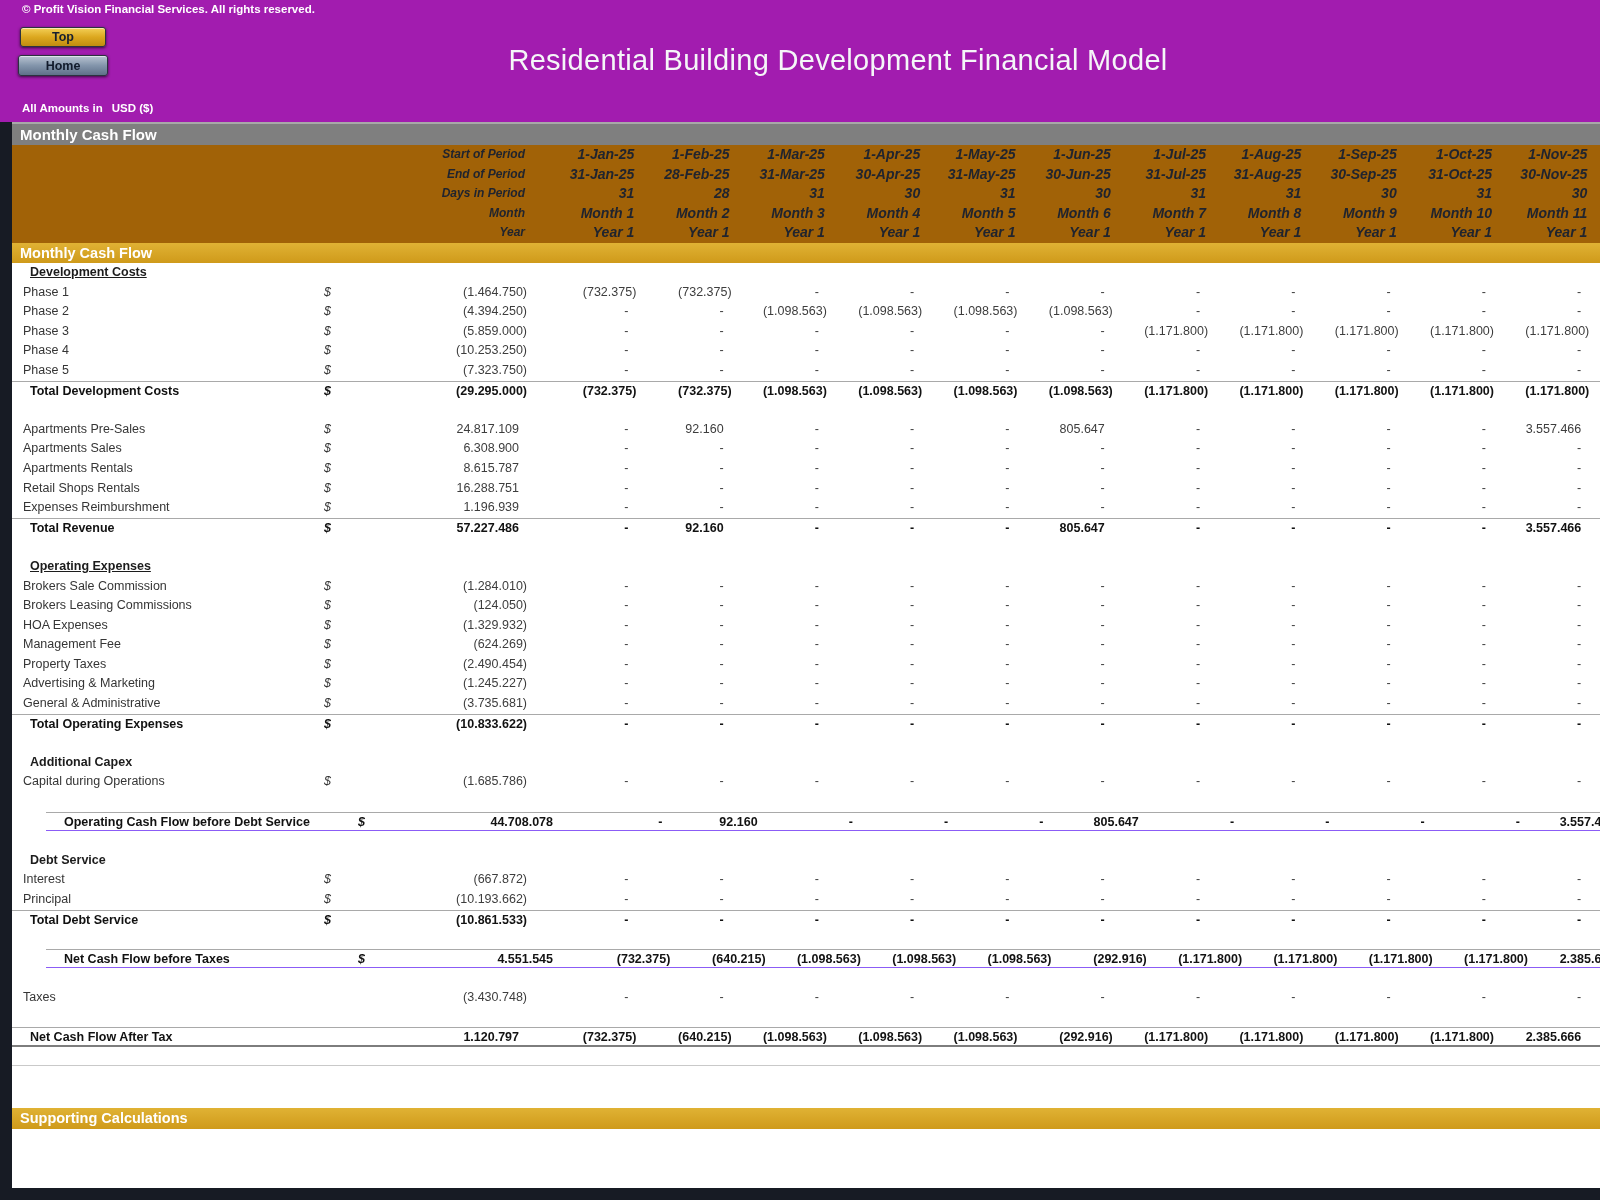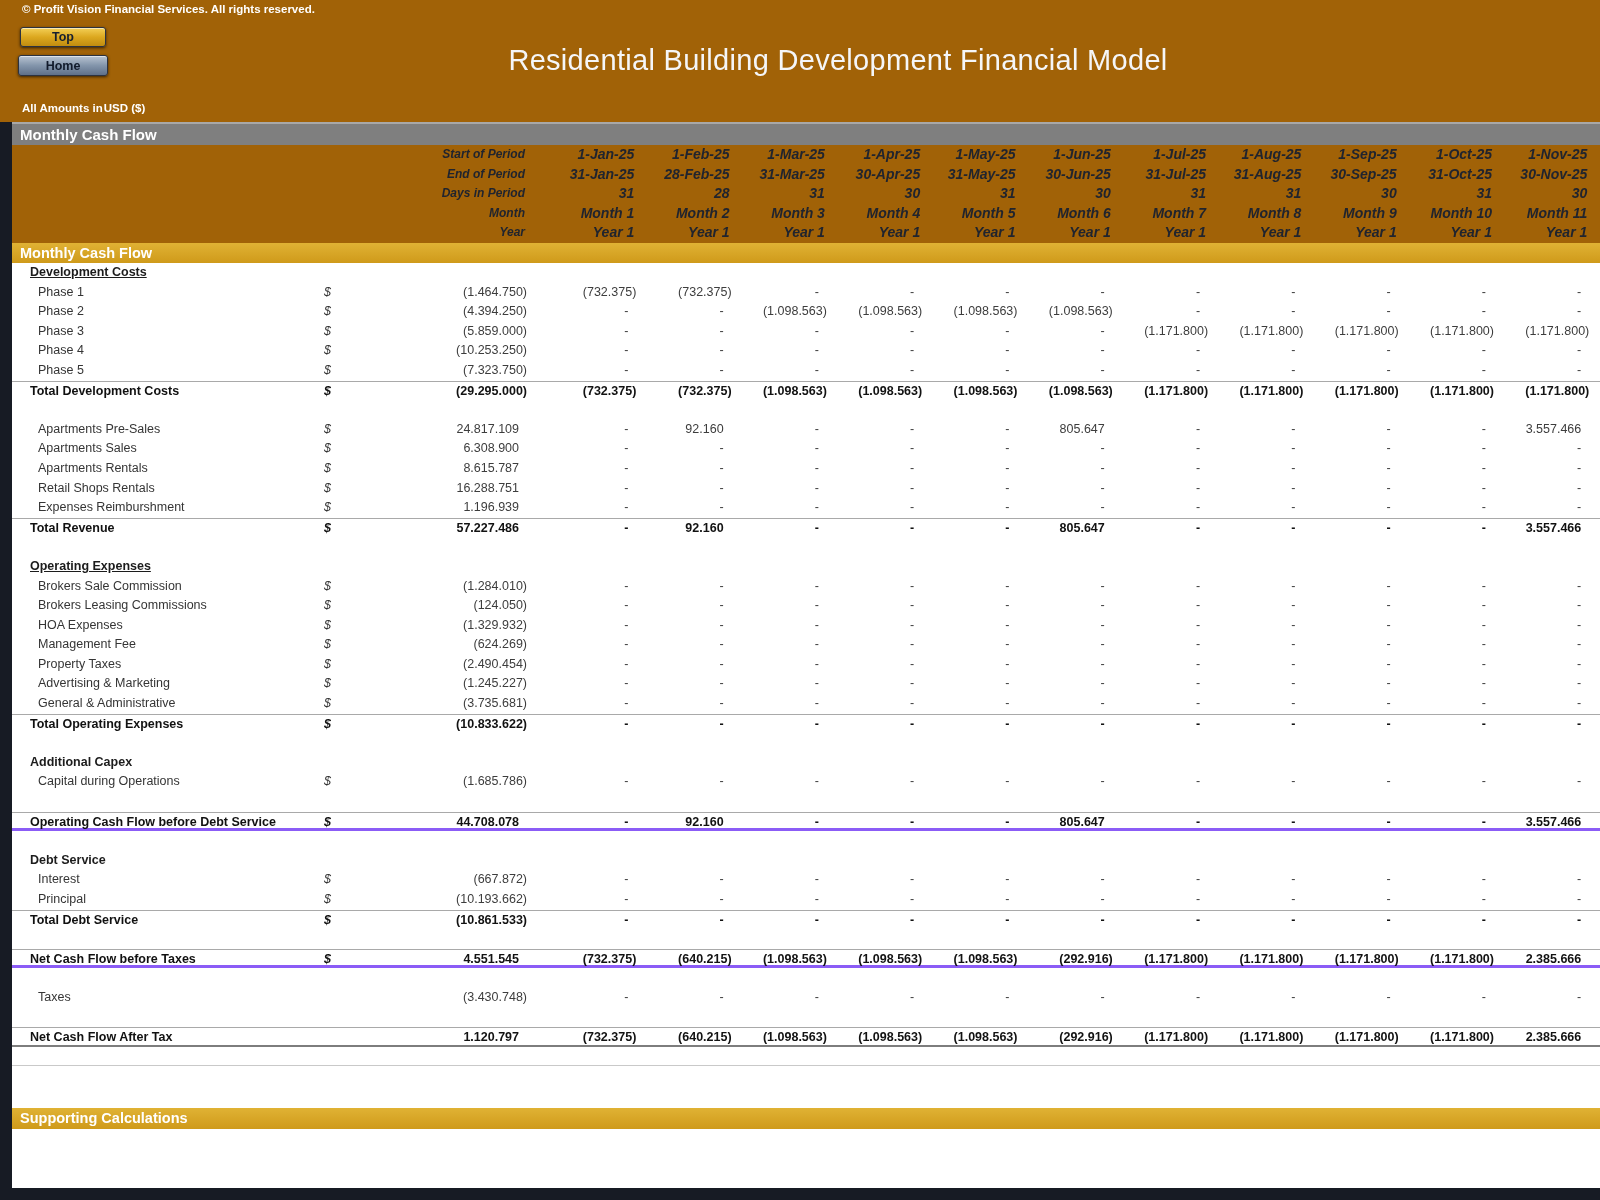--- a/index.html
+++ b/index.html
@@ -1,65 +1,65 @@
 <!DOCTYPE html>
 <html><head>
 <meta charset="utf-8">
 <style>
   * { margin:0; padding:0; box-sizing:border-box; }
   html,body { width:1600px; height:1200px; }
   body { position:relative; background:#171b24; font-family:"Liberation Sans", sans-serif; overflow:hidden; }
 
   
-  .topbar { position:absolute; left:0; top:0; width:1600px; height:122px; background:#a16207;padding-left:24px; }
+  .topbar { position:absolute; left:0; top:0; width:1600px; height:122px; background:#a21caf;padding-left:24px; }
   .copyright { position:absolute; left:22px; top:3px; color:#ffffff; font-size:11.5px; font-weight:bold; }
   .btn { position:absolute; border:1px solid #2c3240; border-radius:3px; text-align:center;
          font-weight:bold; font-size:12.5px; color:#17202f; cursor:pointer;
          box-shadow:0 1px 3px rgba(0,0,0,.65), inset 0 1px 0 rgba(255,255,255,.55); }
   .btn-gold  { left:20px; top:27px; width:86px; height:20px; line-height:19px;
                background:linear-gradient(#f3cf56,#dca81f 50%,#c18c10); }
   .btn-steel { left:18px; top:55px; width:90px; height:21px; line-height:20px;
                background:linear-gradient(#b9c4d2,#8395ab 50%,#5f7089); color:#121b2c; }
   .title { position:absolute; left:0; right:0; top:44px; text-align:center; padding-left:76px;
            color:#f5f6f8; font-size:29px; font-weight:400; letter-spacing:.3px; }
   .amounts { position:absolute; left:22px; top:102px; color:#ffffff; font-size:11.5px; font-weight:bold; }
-  .amounts .cur { margin-left:1px; }
+  .amounts .cur { margin-left:9px; }
 
   
   .content { position:absolute; left:12px; top:122px; width:1588px; bottom:12px; background:#ffffff; }
   .band-grey { height:23px; background:#7f7f7f; border-top:2px solid #a8a8a8; color:#ffffff;
                font-size:15px; font-weight:bold; line-height:21px; padding-left:8px; }
   .band-gold { height:20px; background:linear-gradient(#e0b234,#cf9a1a); color:#ffffff;
                font-size:14.5px; font-weight:bold; line-height:20px; padding-left:8px; }
   .band-gold.supporting { height:21px; line-height:21px; }
   .gap-bottom { height:42px; }
 
   
   .h-row, .row { display:grid; grid-template-columns:306px 24px 186px 14px repeat(11, 95.3px);
                  height:19.6px; line-height:19.6px; font-size:12.5px; }
   #period-header { height:98px; background:#a16207; padding-top:0; }
   .hl { grid-column:1 / span 3; text-align:right; font-weight:bold; font-style:italic;
         color:#20242e; font-size:12px; padding-right:3px; }
   .hv { text-align:right; font-weight:bold; font-style:italic; color:#20242e;
         font-size:14px; padding-right:3px; }
 
   #sheet-rows { background:#ffffff; }
-  .lbl { padding-left:26px; color:#353535; white-space:nowrap; }
+  .lbl { padding-left:11px; color:#353535; white-space:nowrap; }
   .row.section .lbl { padding-left:18px; font-weight:bold; color:#1c1c1c; }
   .row.section.u .lbl { text-decoration:underline; }
   .row.total { font-weight:bold; }
   .row.total .lbl { padding-left:18px; color:#111111; }
   .dol { font-style:italic; padding-left:6px; color:#353535; }
   .row.total .dol { color:#111; }
   .v { text-align:right; color:#3d3d3d; white-space:nowrap; }
   .row.total .v { color:#121212; }
   .v.pos { padding-right:9px; }
   .v.neg { padding-right:1px; }
   .row.bt  { border-top:1px solid #a9a9a9; }
-  .row.bb  { border-bottom:3px solid #8b5cf6; }
+  .row.bb  { border-bottom:1px solid #8b5cf6;margin-left:34px; }
   .row.bb2 { border-bottom:2px solid #7d7d7d; }
   .row.rule { border-bottom:1px solid #c9c9c9; }
 
   .footer-bar { position:absolute; left:0; bottom:0; width:1600px; height:12px; background:#171b24; }
 </style>
 </head>
 <body>
 
 <div class="topbar">
   <div class="copyright">© Profit Vision Financial Services. All rights reserved.</div>

